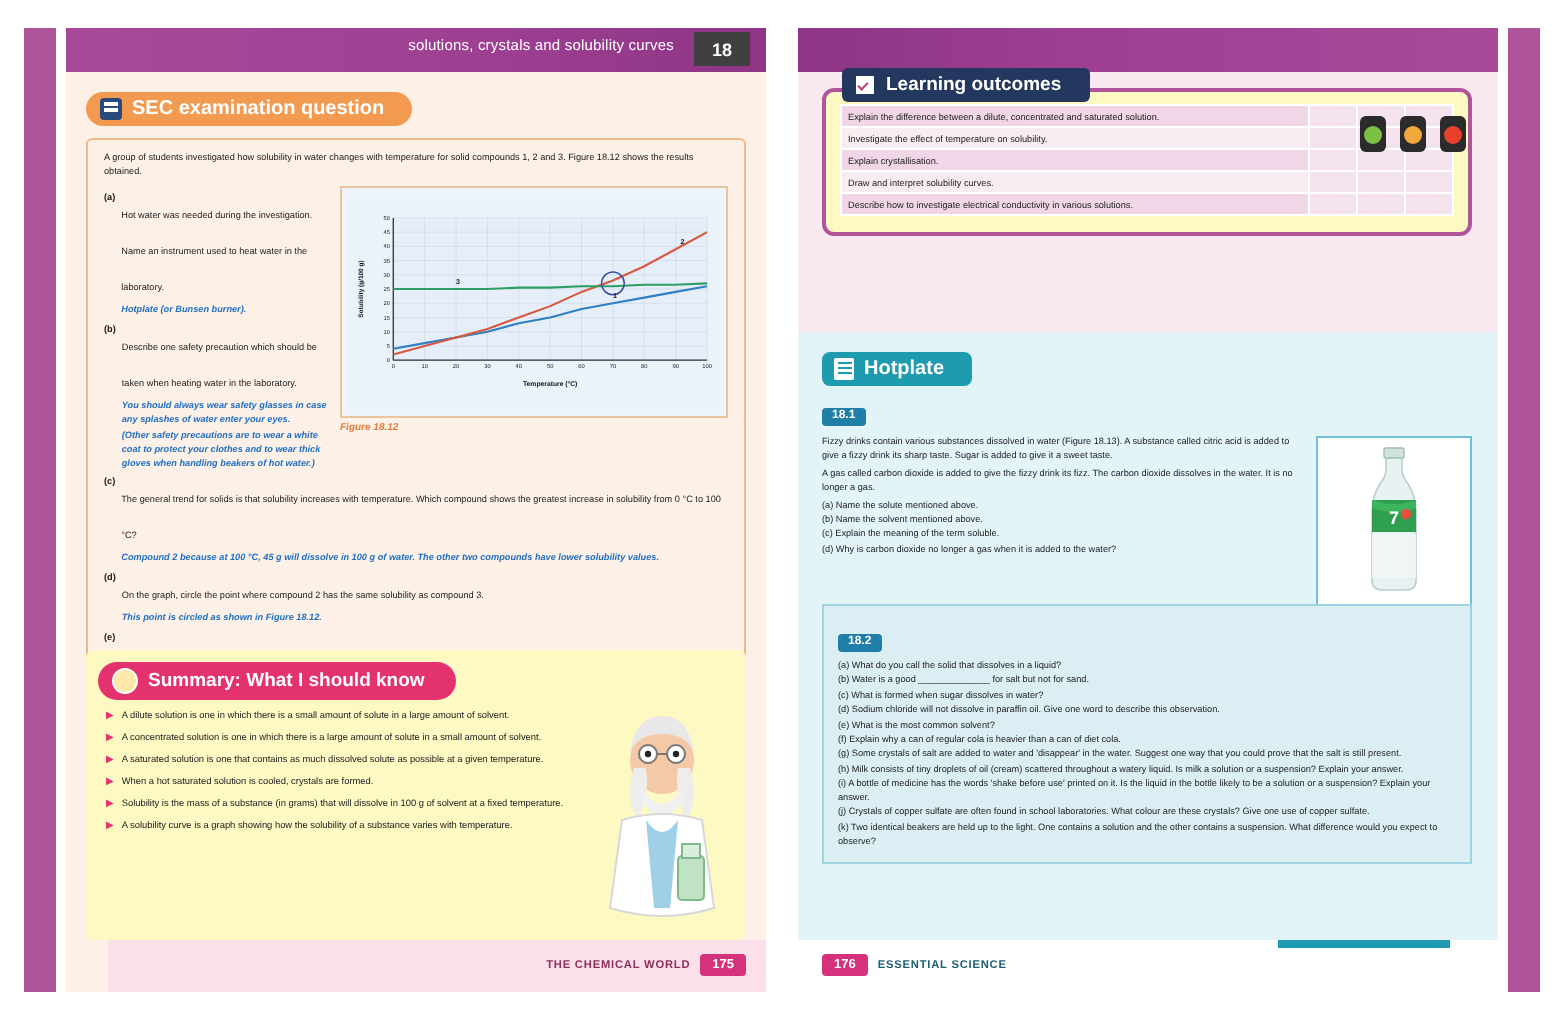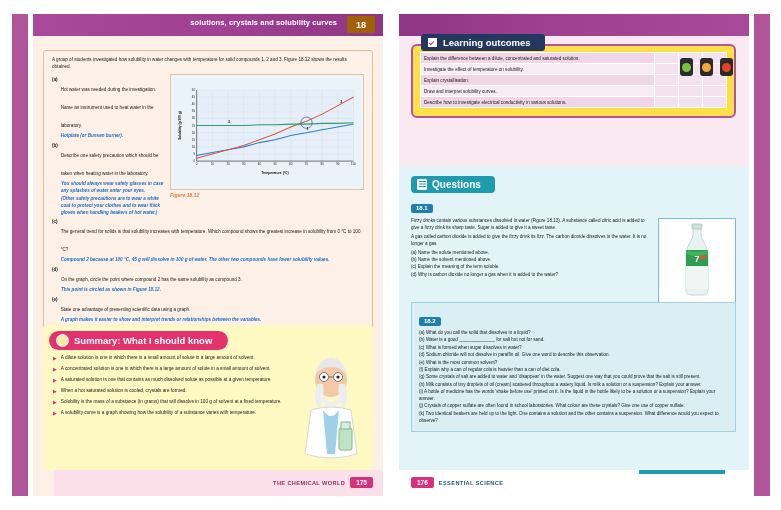--- a/index.html
+++ b/index.html
@@ -16,22 +16,22 @@
   .page-left{width:371px;height:482px;margin:14px 0 0 12px;background:#ffffff;}
   .page-right{width:371px;height:482px;margin:14px 0 0 16px;background:#ffffff;}
 
   
   .lp-frame{position:absolute;inset:0;background:#fdf0e6;}
   .lp-leftbar{position:absolute;left:0;top:0;bottom:0;width:16px;background:#b0549b;}
   .lp-leftbar-inner{position:absolute;left:16px;top:0;bottom:0;width:5px;background:#ffffff;}
   .lp-topbar-fade{position:absolute;left:21px;right:0;top:0;height:22px;
      background:linear-gradient(90deg,#a8499a 0%,#9e3f92 60%,#8e3585 100%);}
   .lp-header-text{position:absolute;right:46px;top:4px;color:#ffffff;font-size:7.5px;
-     font-weight:bold;letter-spacing:.1px;margin-left:26px;}
-  .lp-chapnum{position:absolute;right:8px;top:2px;width:28px;height:17px;background:#a16207;
+     font-weight:normal;letter-spacing:.1px;margin-left:26px;}
+  .lp-chapnum{position:absolute;right:8px;top:2px;width:28px;height:17px;background:#404040;
      color:#fff;font-size:9px;font-weight:bold;display:flex;align-items:center;justify-content:center;}
   .lp-body{position:absolute;left:21px;right:0;top:22px;bottom:0;background:#fdf0e6;}
 
   
   .sec-wrap{position:absolute;left:10px;top:10px;right:10px;}
   .sec-head{display:inline-flex;align-items:center;gap:5px;background:#f29a50;color:#fff;
      border-radius:11px;padding:3px 14px 3px 7px;font-size:10px;font-weight:bold;}
   .sec-head .ic{width:11px;height:11px;background:#2a4a7c;border-radius:2px;position:relative;display:inline-block;}
   .sec-head .ic:after{content:"";position:absolute;left:2px;top:2px;width:7px;height:2px;background:#fff;
      box-shadow:0 3px 0 #fff;}
@@ -78,21 +78,21 @@
 
   
   .rp-frame{position:absolute;inset:0;background:#ffffff;}
   .rp-topbar{position:absolute;left:0;right:18px;top:0;height:22px;
      background:linear-gradient(90deg,#8e3585 0%,#9e3f92 40%,#a8499a 100%);}
   .rp-rightbar{position:absolute;right:0;top:0;bottom:0;width:16px;background:#b0549b;}
   .rp-rightbar-inner{position:absolute;right:16px;top:0;bottom:0;width:5px;background:#ffffff;}
   .rp-top-area{position:absolute;left:0;right:21px;top:22px;height:130px;background:#fbe9f2;}
   .rp-bot-area{position:absolute;left:0;right:21px;top:152px;bottom:0;background:#e2f4f7;}
 
-  .lo-card{position:absolute;left:12px;top:30px;right:34px;background:#fde047;
+  .lo-card{position:absolute;left:12px;top:30px;right:34px;background:#fef9c3;
      border:2px solid #b0549b;border-radius:6px;padding:6px 7px 8px 7px;}
   .lo-head{display:inline-flex;align-items:center;gap:5px;background:#24385f;color:#fff;
      border-radius:3px;padding:3px 14px 3px 6px;font-size:9.5px;font-weight:bold;
      position:absolute;left:8px;top:-12px;}
   .lo-chk{width:9px;height:9px;background:#fff;border:1px solid #24385f;position:relative;}
   .lo-chk:after{content:"";position:absolute;left:1px;top:3px;width:4px;height:2px;
      border-left:1.6px solid #c0397f;border-bottom:1.6px solid #c0397f;transform:rotate(-45deg);}
   .lo-now{font-size:8px;font-weight:bold;font-style:italic;color:#c0397f;margin:8px 0 4px 2px;}
   .lo-table{width:100%;border-collapse:collapse;}
   .lo-table td{font-size:4.6px;color:#1a1a1a;padding:2.5px 3px;border:1px solid #ffffff;}
@@ -136,20 +136,24 @@
     <div class="lp-frame"></div>
     <div class="lp-topbar-fade"></div>
     <div class="lp-leftbar"></div>
     <div class="lp-leftbar-inner"></div>
     <div class="lp-header-text">solutions, crystals and solubility curves</div>
     <div class="lp-chapnum">18</div>
 
     <div class="lp-body">
 
       <div class="sec-wrap">
+        <div class="sec-head">
+          <span class="ic"></span>
+          <span>SEC examination question</span>
+        </div>
 
         <div class="sec-box">
           <div class="qtxt">A group of students investigated how solubility in water changes with temperature for solid compounds 1, 2 and 3. Figure 18.12 shows the results obtained.</div>
 
           <div class="sec-cols" style="margin-top:4px;">
             <div class="sec-colL">
               <div class="qitem">
                 <span class="qlab">(a)</span>
                 <span class="qbod">
                   <span class="qtxt">Hot water was needed during the investigation. Name an instrument used to heat water in the laboratory.</span>
@@ -390,21 +394,21 @@
         <div class="light">
           <i style="background: rgb(242, 169, 59);"></i>
         </div>
         <div class="light">
           <i style="background: rgb(232, 64, 42);"></i>
         </div>
       </div>
 
     <div class="qs-head">
       <span class="qs-ic"></span>
-      <span>Questions</span>
+      <span>Hotplate</span>
     </div>
 
     <div class="q-wrap">
       <div class="qnum">18.1</div>
       <div class="q-row" style="margin-top:4px;">
         <div style="flex:1;">
           <div class="q-text">Fizzy drinks contain various substances dissolved in water (Figure 18.13). A substance called citric acid is added to give a fizzy drink its sharp taste. Sugar is added to give it a sweet taste.</div>
           <div class="q-text" style="margin-top:2px;">A gas called carbon dioxide is added to give the fizzy drink its fizz. The carbon dioxide dissolves in the water. It is no longer a gas.</div>
           <div id="q181-items" style="margin-top:2px;">
               <div class="q-li">(a) Name the solute mentioned above.</div>

